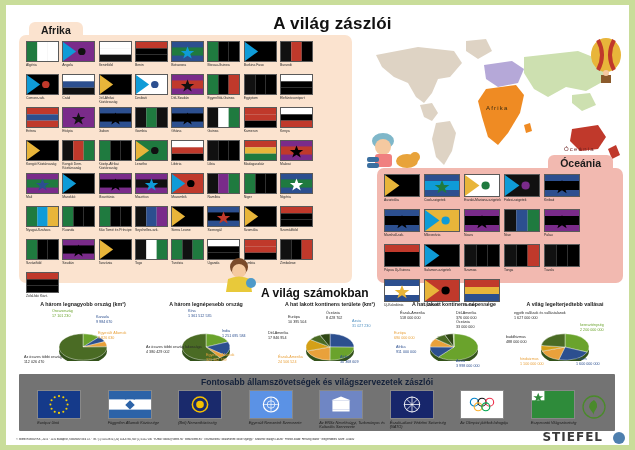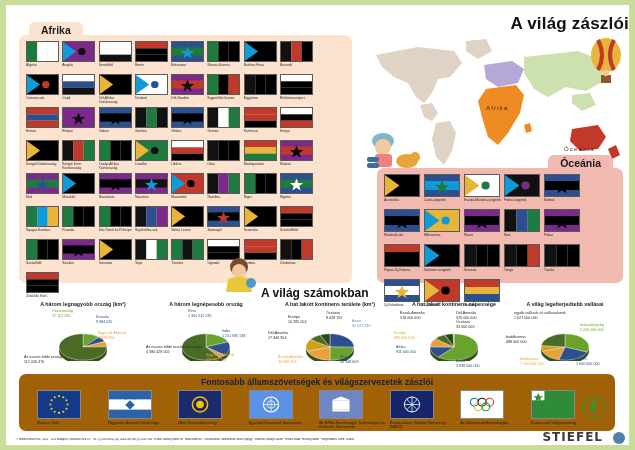--- a/index.html
+++ b/index.html
@@ -19,21 +19,21 @@
     position: relative;
     width: 623px; height: 440px;
     background: #ffffff;
     overflow: hidden;
   }
 
   
   .main-title {
     position: absolute;
     left: 0; right: 0; top: 9px;
-    text-align: right;
+    text-align: center;
     font-size: 17px;
     font-weight: bold;
     color: #111;
     letter-spacing: .2px;
     z-index: 6;
     padding-left: 30px;
   }
 
   
   .panel {
@@ -130,22 +130,22 @@
     font-size: 3.7px;
     line-height: 4.6px;
     white-space: nowrap;
   }
   .lbl b { font-weight: normal; display: block; }
 
   
   .org-panel {
     position: absolute;
     left: 13px; top: 369px; width: 596px; height: 57px;
-    background: #a16207;
-    border-radius: 7px;
+    background: #737373;
+    border-radius: 1px;
   }
   .org-title {
     text-align: center;
     font-size: 8.6px; font-weight: bold; color: #14213a;
     padding-top: 3px;
   }
   .org-row {
     display: flex;
     justify-content: space-around;
     padding: 3px 16px 0 16px;

